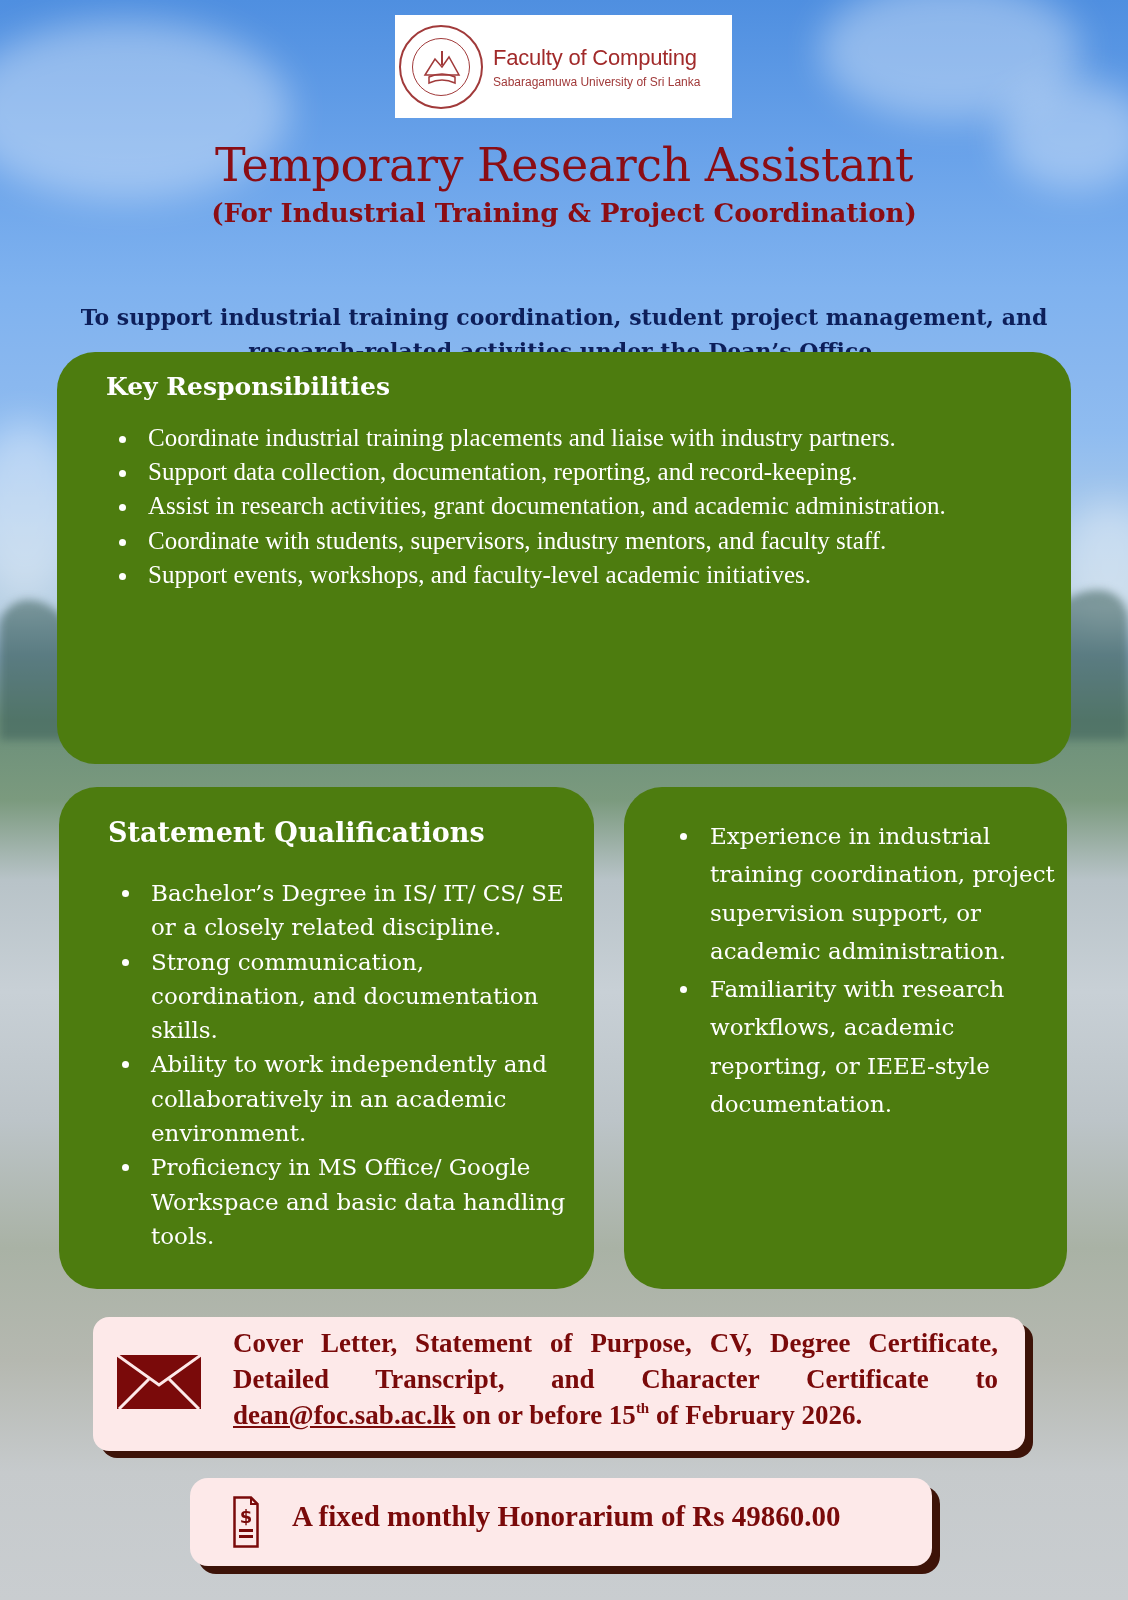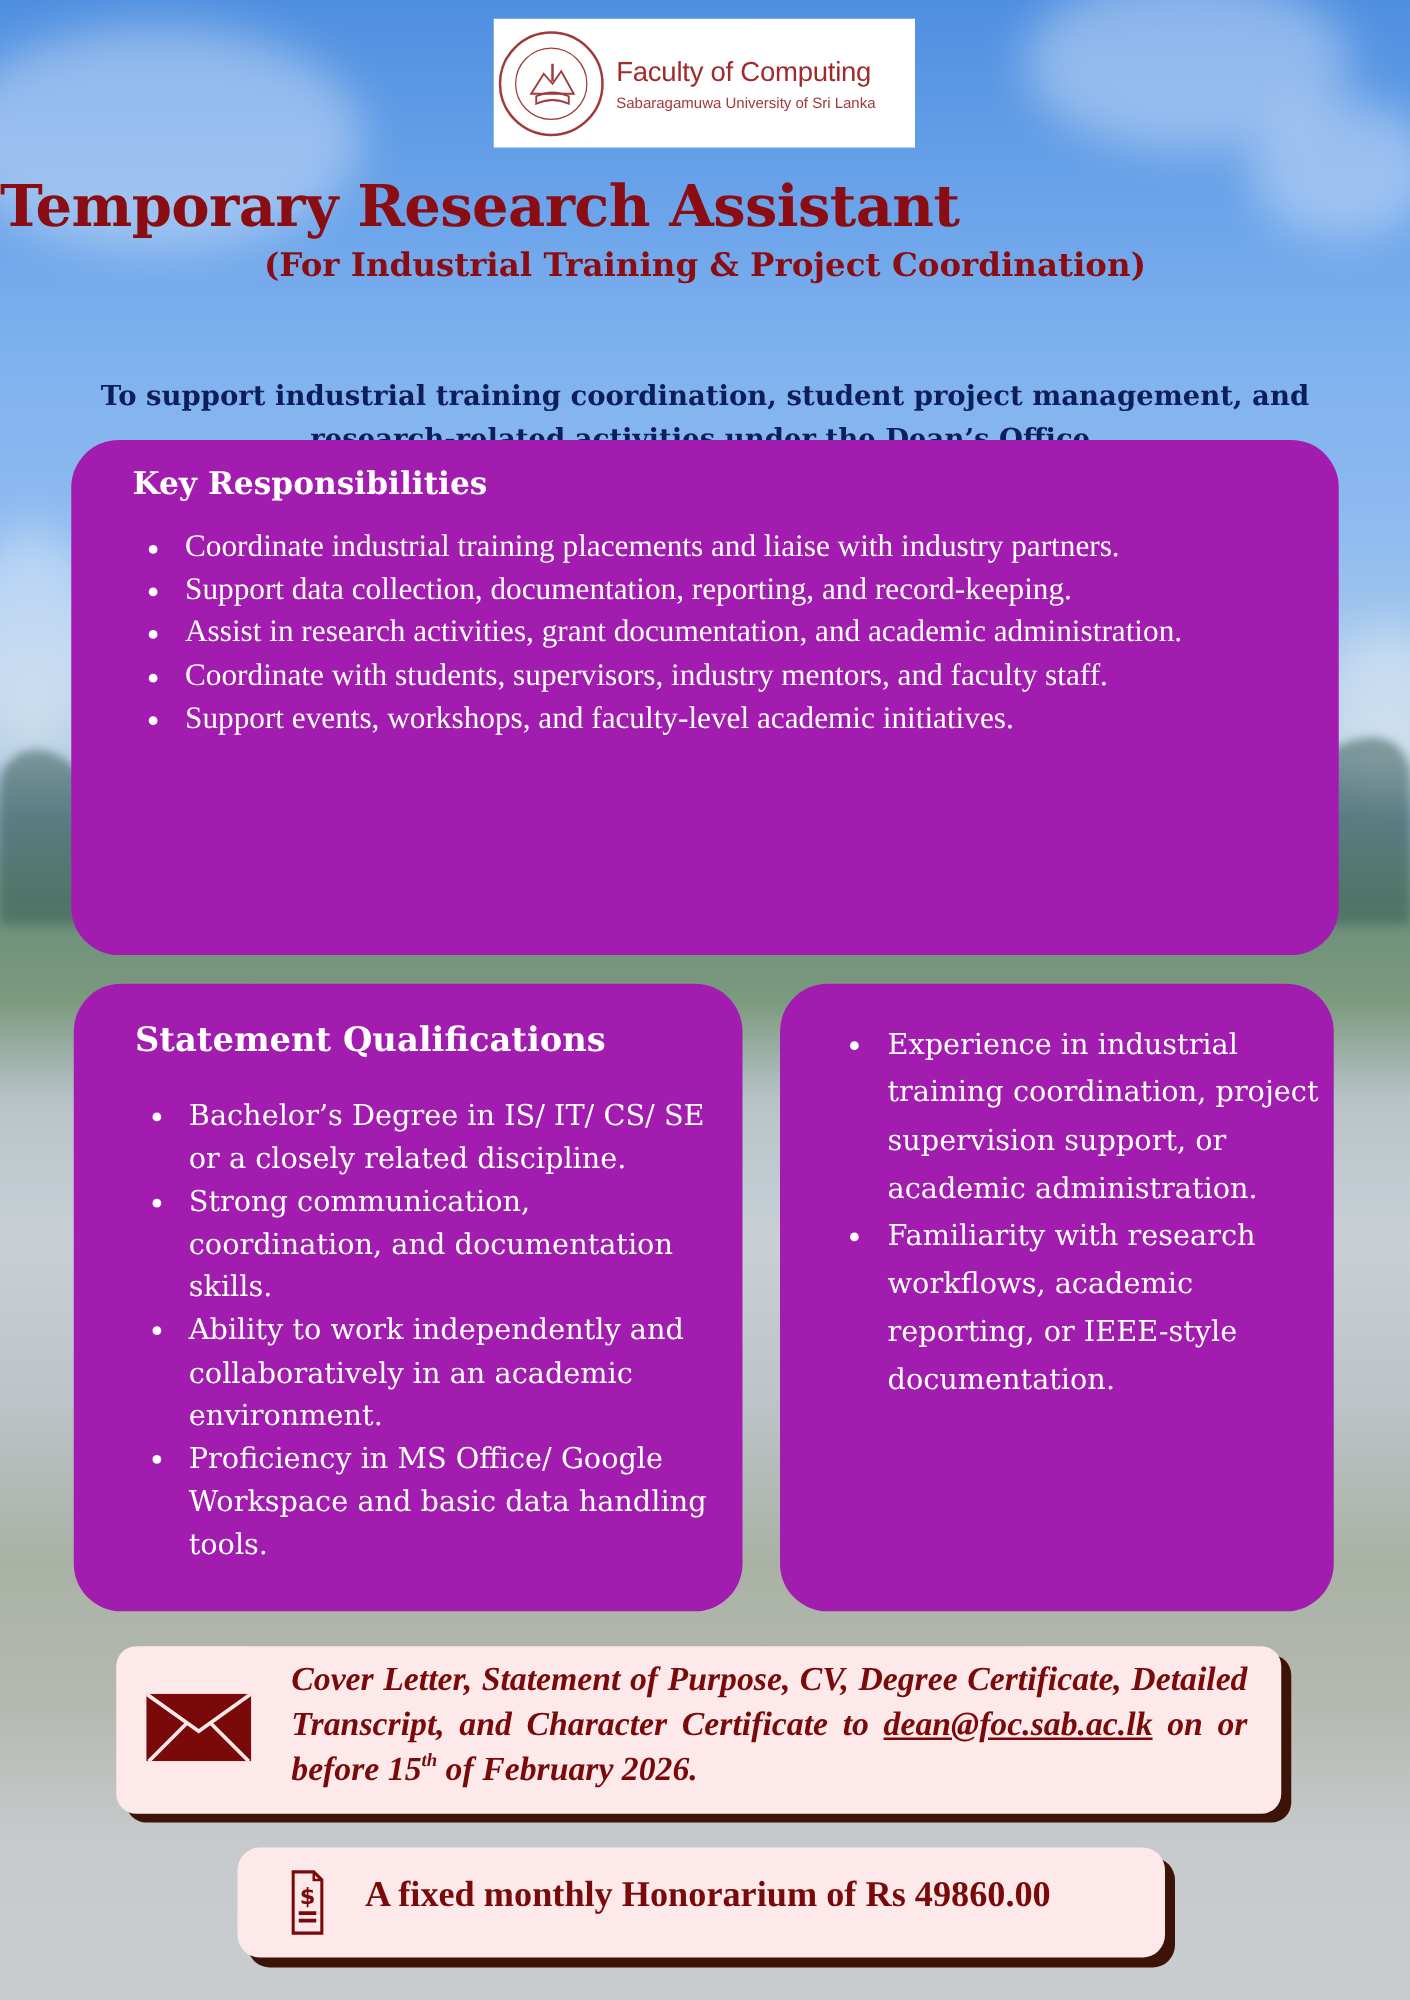--- a/index.html
+++ b/index.html
@@ -25,35 +25,35 @@
     width: 84px; height: 84px; border-radius: 50%;
     border: 2px solid #a13a3a; position: relative; flex: 0 0 auto;
   }
   .logo-seal .inner { position:absolute; left:11px; top:11px; width:58px; height:58px; border-radius:50%; border:1.5px solid #a13a3a; }
   .logo-seal svg { position:absolute; left:20px; top:20px; }
   .logo-text { margin-left: 10px; font-family: "Liberation Sans", sans-serif; color: #a12a2a; }
   .logo-title { font-size: 22px; font-weight: normal; letter-spacing: -0.2px; }
   .logo-sub { font-size: 12px; color: #a13a3a; margin-top: 4px; }
 
   .title {
-    position: absolute; left: 0; width: 1128px; top: 138px; text-align: left;
-    font-family: "DejaVu Serif", serif; font-weight: bold; color: #8b0d14;
+    position: absolute; left: 0; width: 1128px; top: 138px; text-align: center;
+    font-family: "DejaVu Serif", serif; font-weight: normal; color: #8b0d14;
     font-size: 46px; letter-spacing: -0.5px;
   }
   .subtitle {
     position: absolute; left: 0; width: 1128px; top: 198px; text-align: center;
     font-weight: bold; color: #8b0d14; font-size: 26px;
   }
   .intro {
     position: absolute; left: 60px; width: 1008px; top: 260px; text-align: center;
     font-weight: bold; color: #0d1f5a; font-size: 22px; line-height: 34px; margin-top: 40px;
   }
 
   .card {
-    position: absolute; background: #a21caf; color: #ffffff; border-radius: 38px;
+    position: absolute; background: #4d7c0f; color: #ffffff; border-radius: 38px;
   }
   .card h2 { font-weight: bold; font-size: 26px; color: #ffffff; }
   .card ul { list-style: none; }
   .card li { position: relative; }
   .card li::before {
     content: ""; position: absolute; width: 7px; height: 7px; border-radius: 50%; background: #fff;
   }
 
   .key { left: 57px; top: 352px; width: 1014px; height: 412px; padding: 20px 42px 0 49px; }
   .key h2 { font-family: "DejaVu Serif", serif; font-size: 25px; margin-bottom: 20px; }
@@ -66,21 +66,20 @@
   .req li, .des li { font-family: "DejaVu Serif", serif; font-size: 23px; line-height: 34.3px; padding-left: 43px; }
   .des li { line-height: 38.3px; padding-left: 44px; }
   .req li::before { left: 14px; top: 14px; }
   .des li::before { left: 14px; top: 16px; }
   .des h2 { margin-bottom: 24px; }
 
   .docs-box {
     position: absolute; left: 93px; top: 1317px; width: 932px; height: 134px;
     background: #fde9e9; border-radius: 16px;
     box-shadow: 8px 7px 0 #3d1308;
-    font-style: italic;
   }
   .mail-icon { position: absolute; left: 24px; top: 38px; width: 84px; height: 54px; }
   .docs-text {
     position: absolute; left: 140px; top: 8px; width: 765px;
     font-family: "Liberation Serif", serif; font-weight: bold; color: #7a0a0a;
     font-size: 27px; line-height: 36px; text-align: justify; text-align-last: left;
   }
   .docs-text a { color: #7a0a0a; text-decoration: underline; }
   .docs-text sup { font-size: 15px; vertical-align: 11px; line-height: 0; }
 

